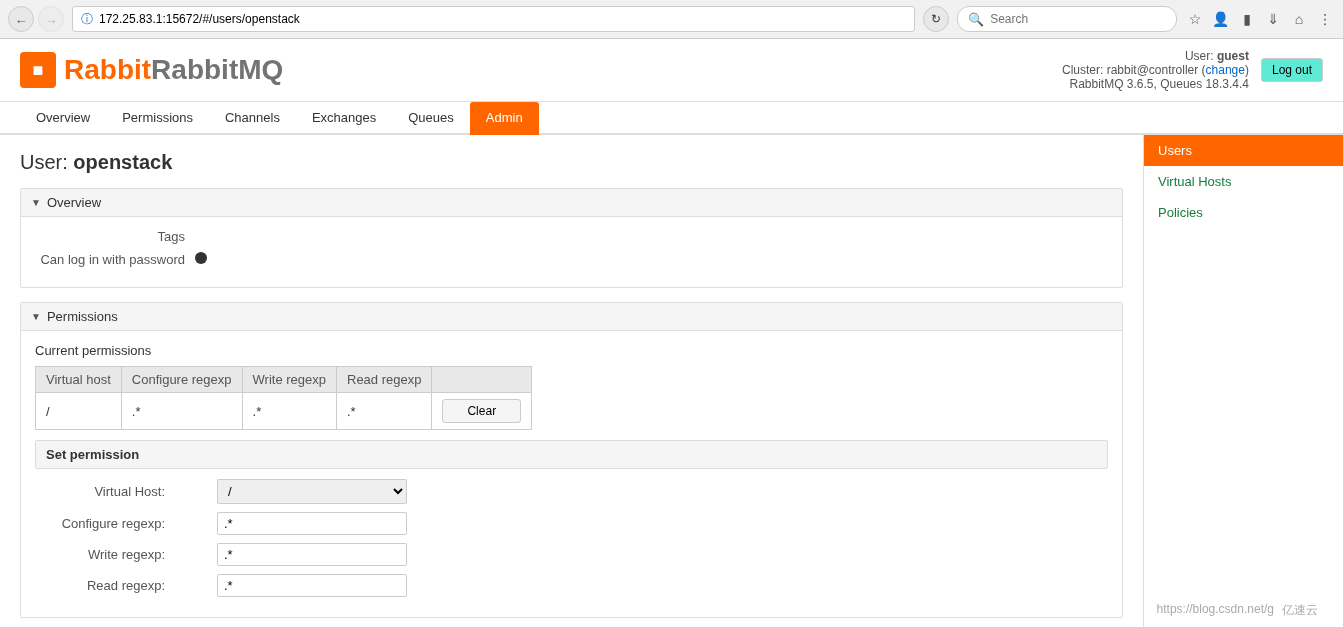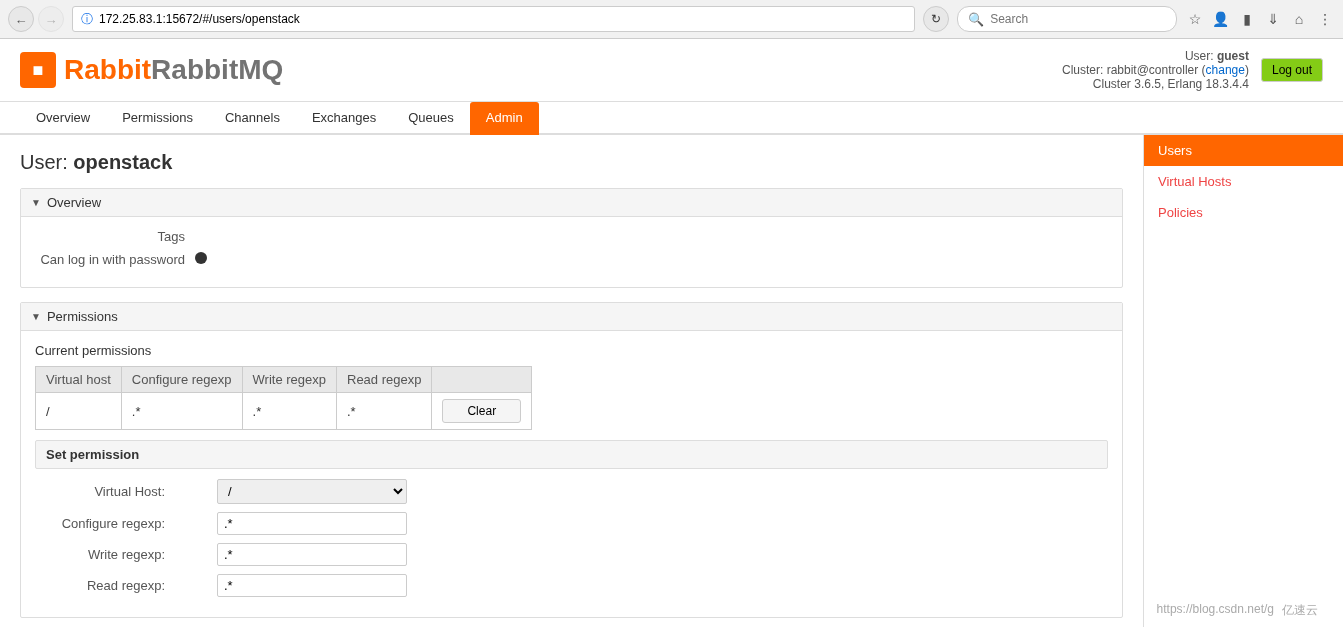--- a/index.html
+++ b/index.html
@@ -125,21 +125,21 @@
       align-items: center;
       gap: 12px;
       font-size: 12px;
       color: #555;
       text-align: right;
     }
     .header-right-info { text-align: right; }
     .header-right-info a { color: #0066cc; text-decoration: none; }
     .logout-btn {
       padding: 4px 10px;
-      background: #84cc16;
+      background: #5eead4;
       border: 1px solid #ccc;
       border-radius: 3px;
       cursor: pointer;
       font-size: 12px;
     }
 
     
     .nav-tabs {
       display: flex;
       border-bottom: 2px solid #ddd;
@@ -172,21 +172,21 @@
       padding: 16px 20px;
     }
     .sidebar {
       width: 200px;
       border-left: 1px solid #ddd;
     }
     .sidebar-item {
       padding: 8px 14px;
       font-size: 13px;
       cursor: pointer;
-      color: #ef4444;
+      color: #15803d;
     }
     .sidebar-item.active {
       background: #f60;
       color: white;
     }
 
     
     .page-title {
       font-size: 20px;
       font-weight: normal;
@@ -360,21 +360,21 @@
     <div class="header-right-info">
       <div>
         <span>User:</span>
         <strong>guest</strong>
       </div>
       <div>
         <span>Cluster:</span>
         <span>rabbit@controller</span>
         (<a href="#">change</a>)
       </div>
-      <div>Cluster 3.6.5, Erlang 18.3.4.4</div>
+      <div>RabbitMQ 3.6.5, Queues 18.3.4.4</div>
     </div>
     <button class="logout-btn">Log out</button>
   </div>
 </div>
 
 <div class="nav-tabs">
   <div class="nav-tab">Overview</div>
   <div class="nav-tab">Permissions</div>
   <div class="nav-tab">Channels</div>
   <div class="nav-tab">Exchanges</div>

